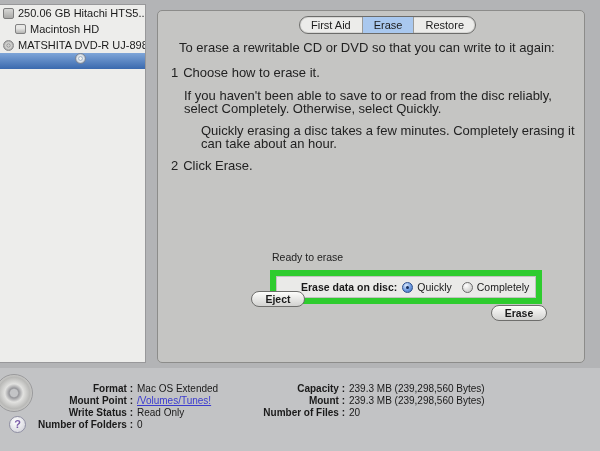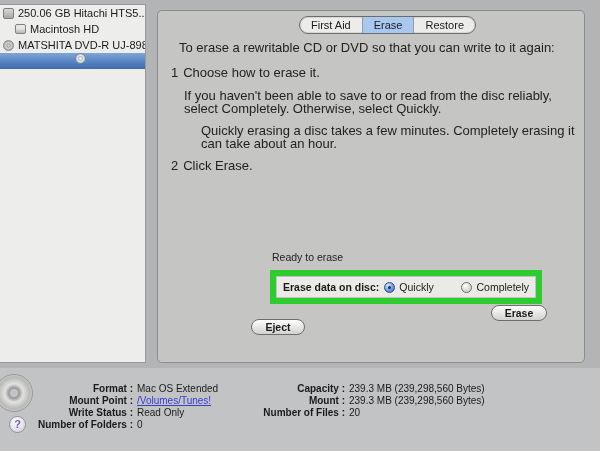--- a/index.html
+++ b/index.html
@@ -36,35 +36,35 @@
   .step1   { left:13px; top:55px;  width:400px; }
   .detail1 { left:26px; top:78px;  width:392px; }
   .detail2 { left:43px; top:113px; width:392px; }
   .step2   { left:13px; top:148px; width:400px; }
   .ready   { left:114px; top:240px; font-size:10.5px; }
 
   .green-box { position:absolute; left:112px; top:259px; width:272px; height:34px;
                display:flex; align-items:center; justify-content:center; }
   .options-strip { width:calc(100% - 12px); height:22px; background:#eaeae8;
                    border:1px solid #c2c2c0; display:flex; align-items:center;
-                   padding:0 6px; gap:5px; }
+                   padding:0 24px; gap:5px; }
   .opt-label { font-weight:bold; font-size:10.5px; white-space:nowrap; }
   .radio-opt { display:flex; align-items:center; gap:4px; font-size:10.5px; }
   .radio { width:11px; height:11px; border-radius:50%; border:1px solid #6b6b6b;
            background:radial-gradient(circle at 35% 30%, #ffffff, #cfcfcd 75%); position:relative; }
   .radio.on { border-color:#2c4f8c;
               background:radial-gradient(circle at 35% 28%, #dceafc, #6d9ae0 55%, #3766b5); }
   .radio.on::after { content:""; position:absolute; left:3px; top:3px; width:3px; height:3px;
                      border-radius:50%; background:#122c5e; }
   .gap1 { width:40px; }
 
   .aqua-btn { position:absolute; height:16px; border:1px solid #6e6e6c; border-radius:9px;
               background:linear-gradient(#fdfdfb,#d2d2d0); font-size:10.5px; font-weight:bold;
               color:#1a1a1a; font-family:inherit; padding:0 10px; line-height:13px; cursor:default; }
-  .btn-eject { left:93px; top:308px; width:54px; }
+  .btn-eject { left:93px; top:280px; width:54px; }
   .btn-erase { left:333px; top:294px; width:56px; }
 
   
   .tab-bar { position:absolute; left:299px; top:3px; height:18px; display:flex;
              border:1px solid #6c6c6a; border-radius:9px; overflow:hidden;
              background:#ecece a; background:#ececea; z-index:3; box-shadow:0 0 0 1px #d6d6d4 inset;margin-top:13px; }
   .tab { font-size:11px; line-height:16px; padding:0 11px; color:#1c1c1c; }
   .tab + .tab { border-left:1px solid #9a9a98; }
   .tab.selected { background:#a9c8ef; }
 

